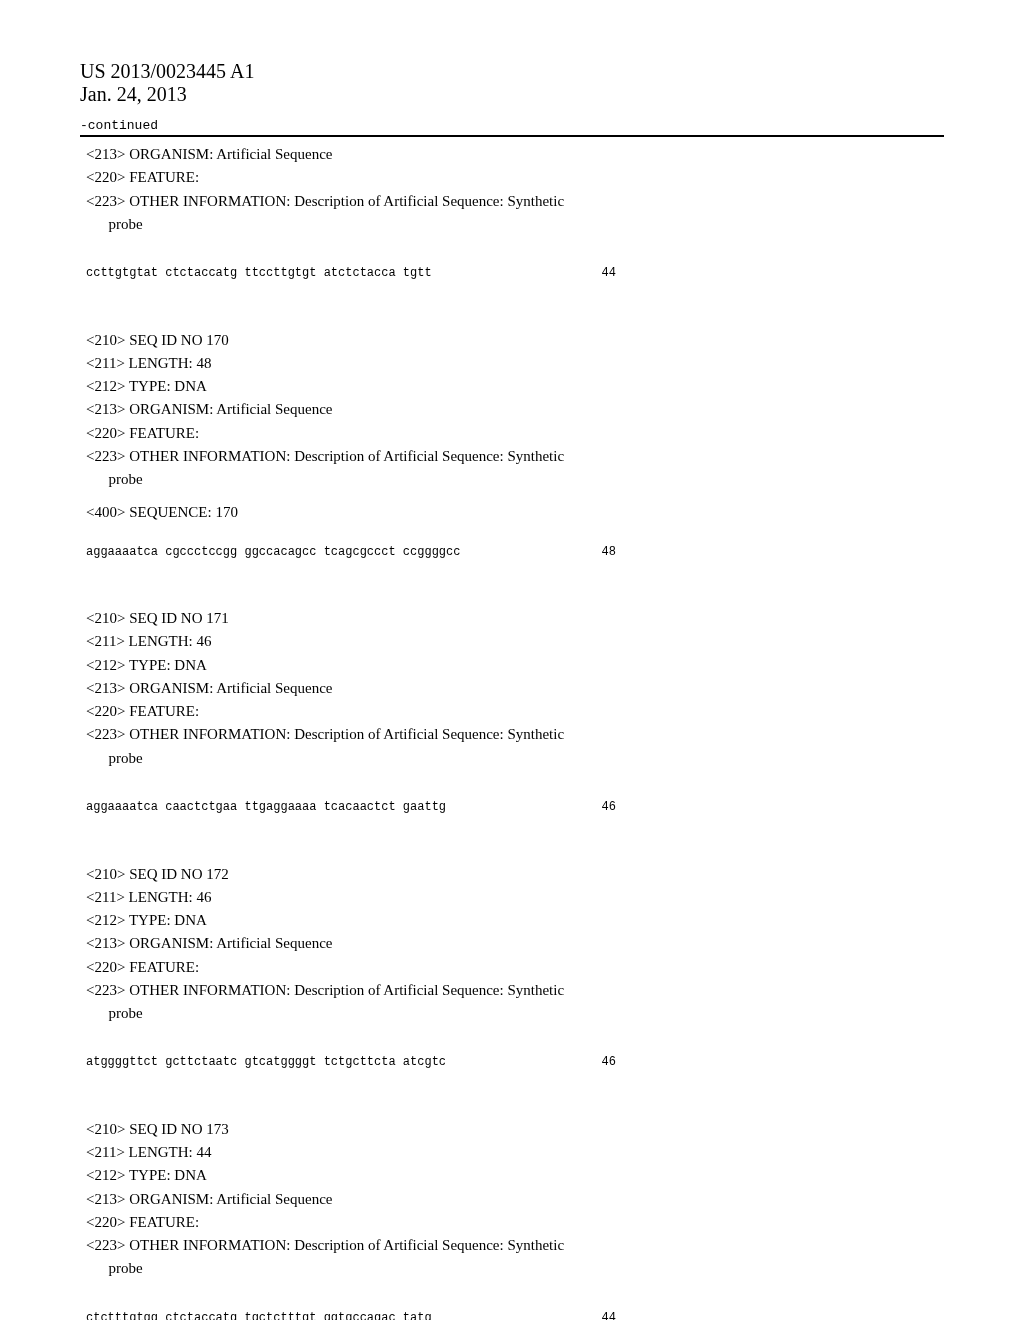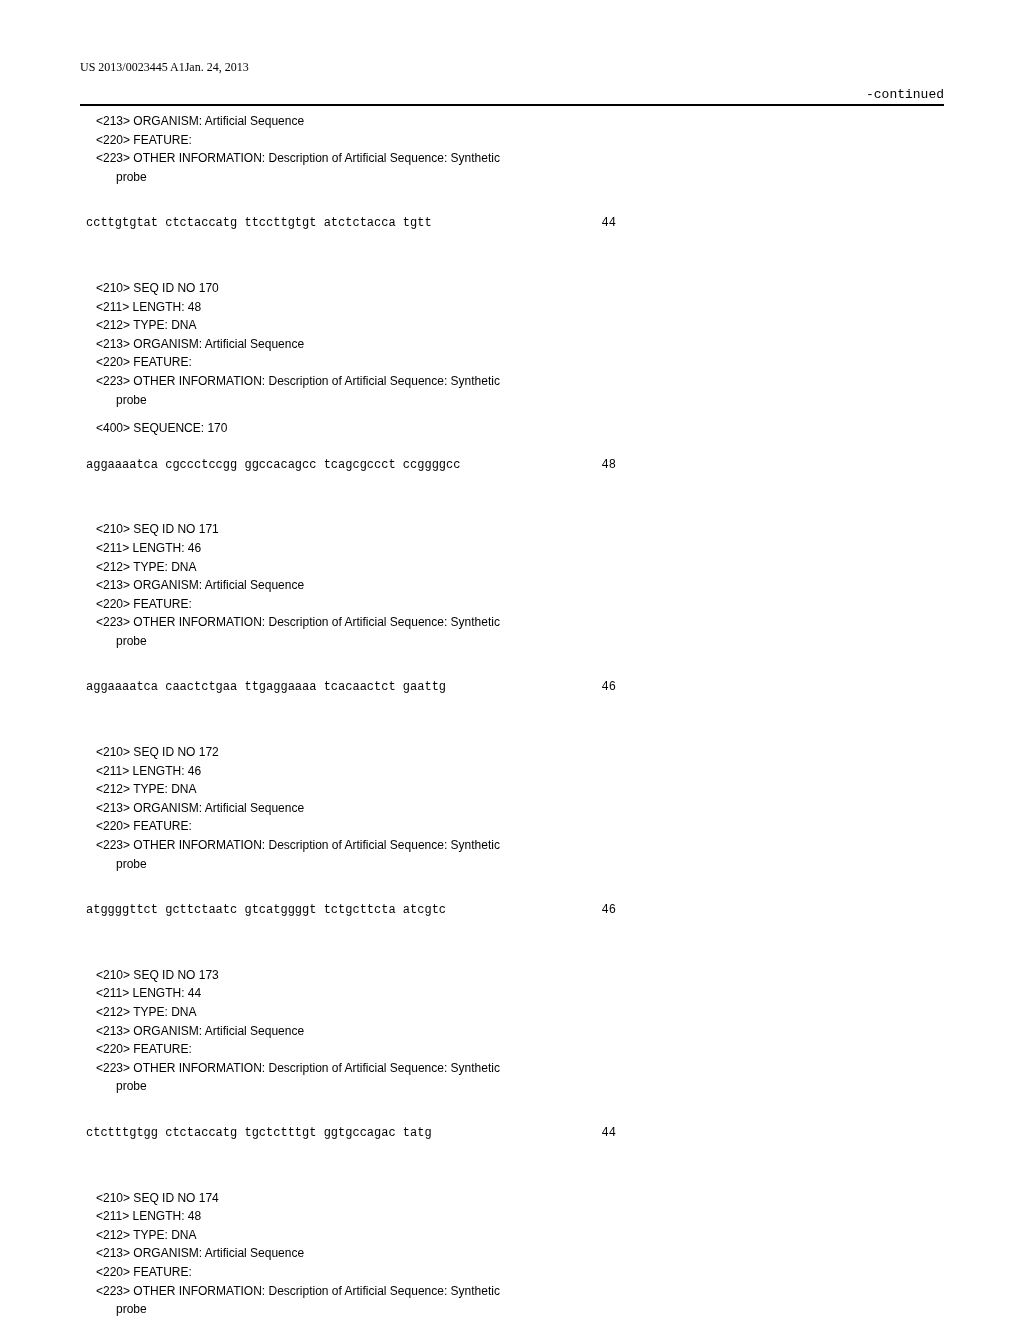--- a/index.html
+++ b/index.html
@@ -8,47 +8,48 @@
     font-family: "Times New Roman", Times, serif;
     background: #fff;
     color: #000;
     width: 1024px;
   }
   .page {
     padding: 60px 80px 40px 80px;
   }
   .header {
     display: flex;
-    justify-content: flex-start;
-    font-size: 12px;
+    justify-content: space-between;
+    font-size: 20px;
     margin-bottom: 12px;
+    flex-direction: column;
   }
   .pagenum {
     text-align: center;
     font-size: 16px;
     margin-bottom: 28px;
   }
   .continued {
-    text-align: right;
+    text-align: left;
     font-family: "Courier New", Courier, monospace;
     font-size: 13px;
     margin-bottom: 2px;
   }
   hr.bar {
     border: none;
     border-top: 2px solid #000;
     margin: 0 0 6px 0;
   }
   .seqblock {
-    font-family: Liberation Sans, sans-serif;
-    font-size: 12px;
+    font-family: Liberation Serif, serif;
+    font-size: 15px;
     line-height: 1.55;
     white-space: pre;
     overflow: hidden;
-    margin-left: 16px;
+    margin-left: 6px;
   }
   .seqline {
     position: relative;
     width: 780px;
     font-family: Liberation Mono, monospace;
     font-size: 12px;
     line-height: 1.55;
     margin-left: 6px;
     margin-top: 18px;
     margin-bottom: 18px;

